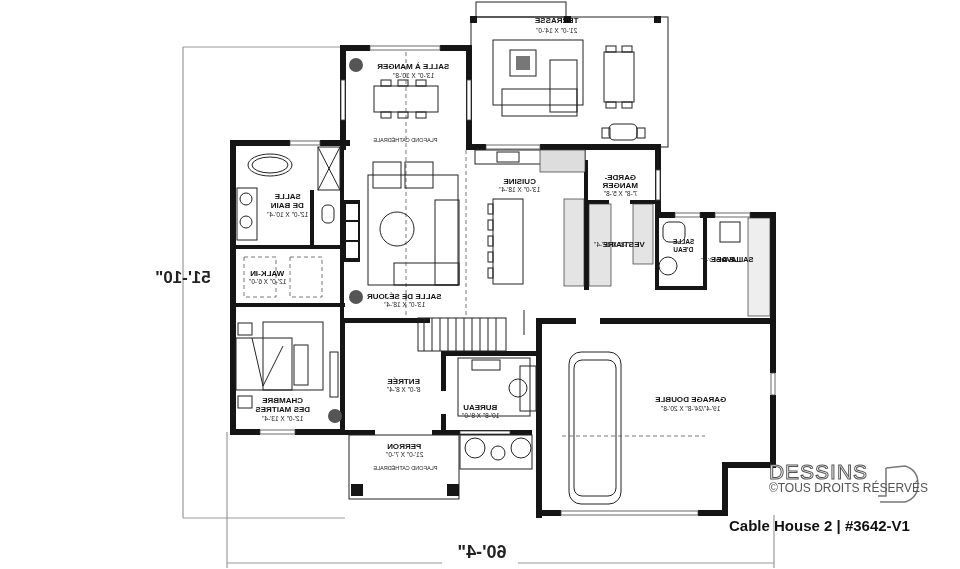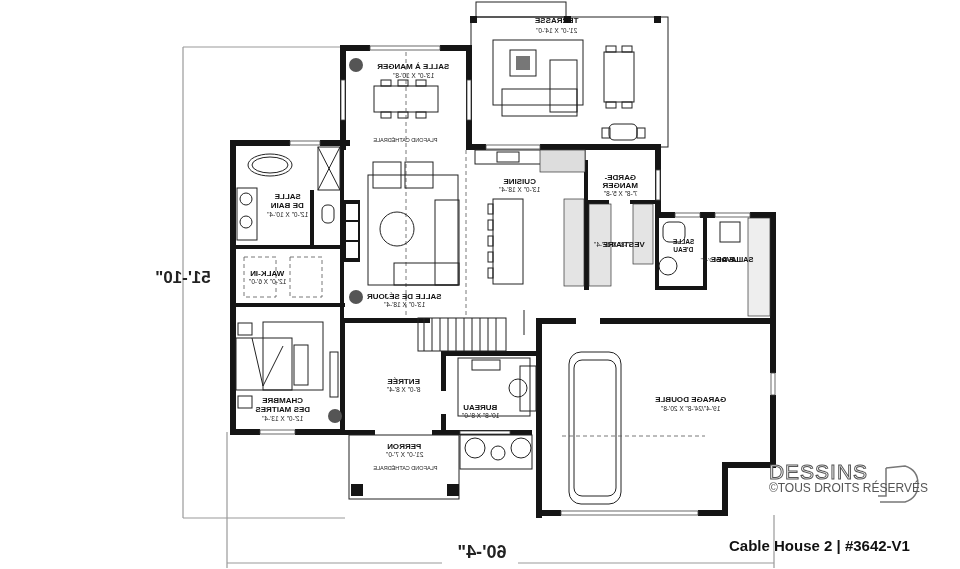--- a/index.html
+++ b/index.html
@@ -9,21 +9,21 @@
   .lbl { font-family: "Liberation Sans", sans-serif; font-weight: bold; fill: #111; }
   .dim { font-family: "Liberation Sans", sans-serif; fill: #222; }
   .wall { fill: #151515; }
   .thin { fill: none; stroke: #222; stroke-width: 1; }
   .gray { fill: none; stroke: #999; stroke-width: 1.2; }
   .dash { fill: none; stroke: #555; stroke-width: 0.8; stroke-dasharray: 4 3; }
   .win { fill: #fff; stroke: #444; stroke-width: 0.8; }
   .logo { position: absolute; right: 32px; top: 462px; text-align: left; }
   .logo .l1, .logo .l2 { font-family: "Liberation Sans", sans-serif; font-size: 21px; letter-spacing: 1px; color: #fff; -webkit-text-stroke: 1px #555; line-height: 19px; }
   .logo .l3 { font-family: "Liberation Sans", sans-serif; font-size: 12px; color: #555; }
-  .caption { position: absolute; left: 729px; top: 517px; font-family: "Liberation Sans", sans-serif; font-weight: bold; font-size: 15px; color: #111; text-shadow: 0 0 2px #fff, 0 0 2px #fff; margin-top: 20px; }
+  .caption { position: absolute; left: 729px; top: 517px; font-family: "Liberation Sans", sans-serif; font-weight: bold; font-size: 15px; color: #111; text-shadow: 0 0 2px #fff, 0 0 2px #fff; }
 </style>
 </head>
 <body>
 
 <svg class="plan" width="960" height="569" viewBox="0 0 960 569">
 
   <g>
     <line x1="183" y1="47" x2="183" y2="518" class="gray"></line>
     <line x1="183" y1="47" x2="460" y2="47" class="gray"></line>
     <line x1="183" y1="518" x2="345" y2="518" class="gray"></line>

